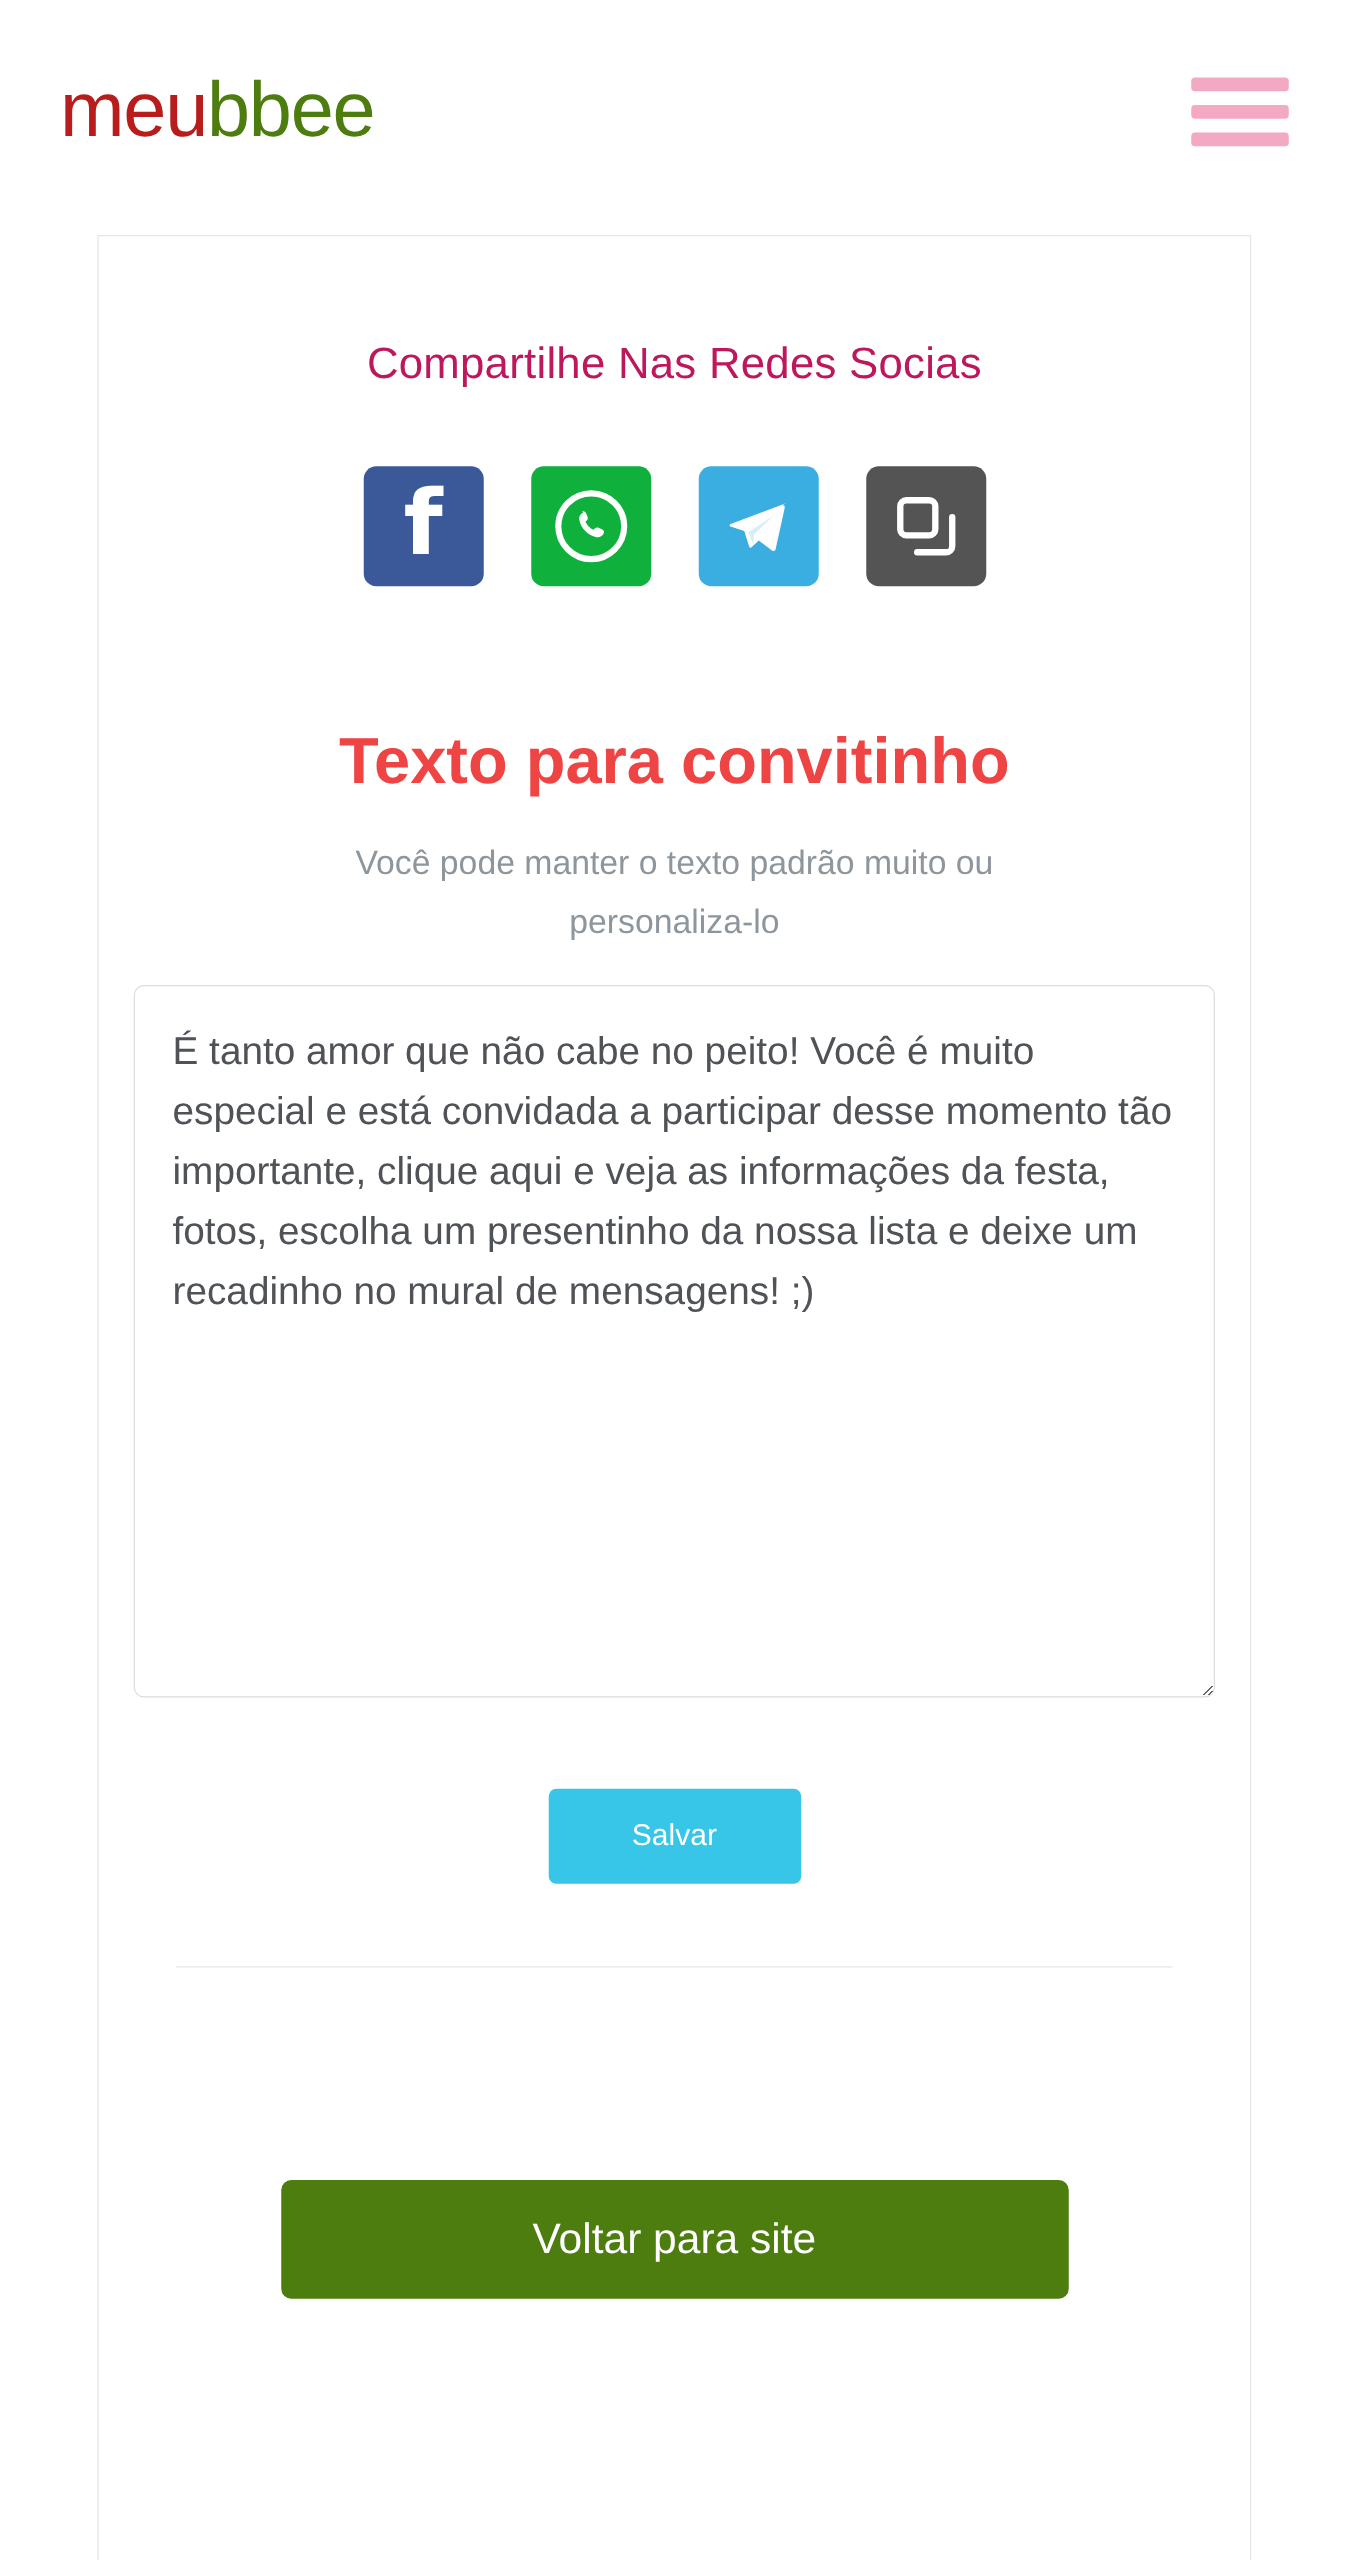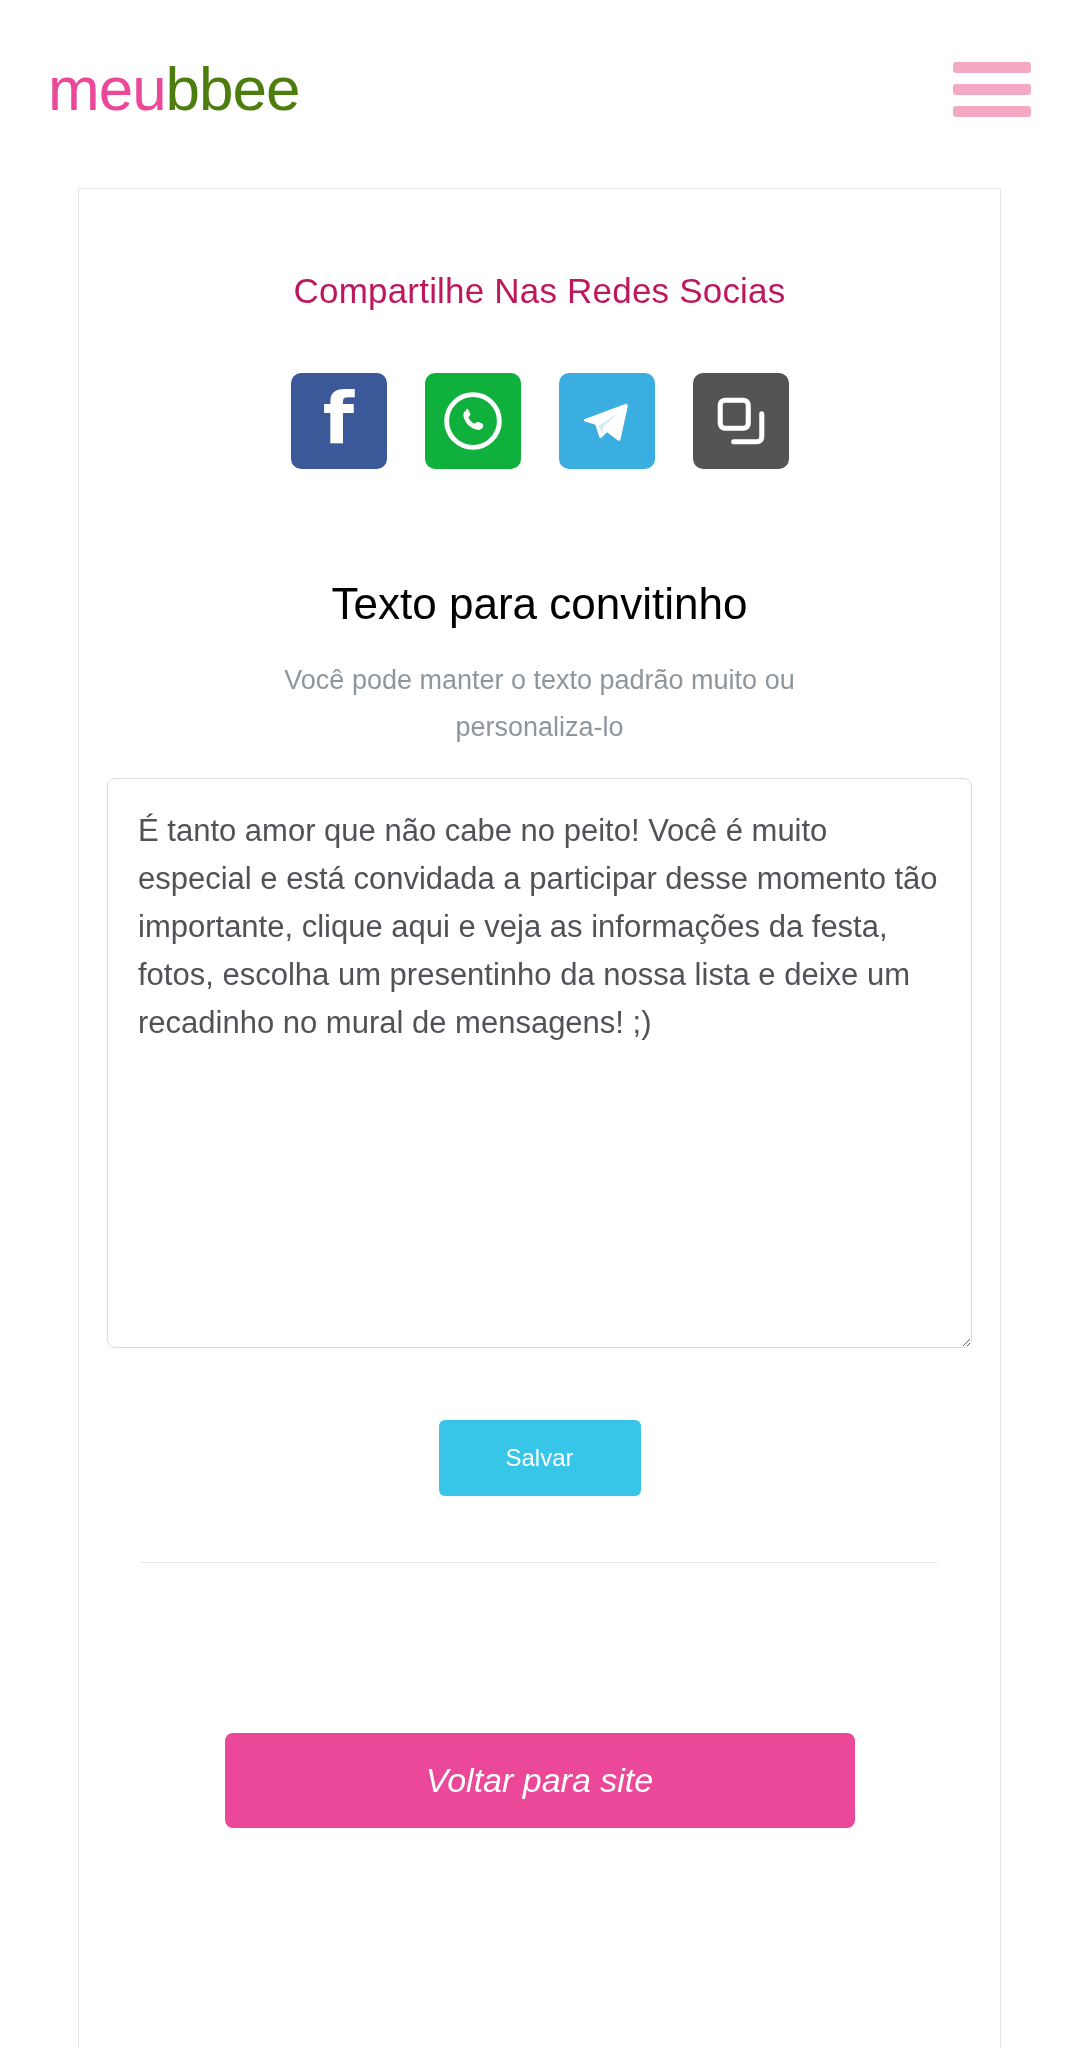--- a/index.html
+++ b/index.html
@@ -27,21 +27,21 @@
   }
   .logo {
     font-size: 62px;
     letter-spacing: -1px;
     font-weight: 400;
     line-height: 1;
     display: flex;
     align-items: baseline;
     user-select: none;
   }
-  .logo .part-pink { color: #ec4899; }
+  .logo .part-pink { color: #b91c1c; }
   .logo .part-blue { color: #4d7c0f; }
 
   .hamburger {
     width: 78px;
     display: flex;
     flex-direction: column;
     gap: 11px;
     cursor: pointer;
     padding: 6px 0;
   }
@@ -96,24 +96,24 @@
     font-size: 72px;
     font-weight: 700;
     line-height: 1;
     font-family: "DejaVu Sans", sans-serif;
     margin-top: -6px;
   }
 
   
   .section-title {
     text-align: center;
-    color: #000000;
-    font-size: 44px;
+    color: #ef4444;
+    font-size: 52px;
     margin: 110px 0 0 0;
-    font-weight: 400;
+    font-weight: 700;
   }
   .section-sub {
     text-align: center;
     color: #8e969d;
     font-size: 27px;
     line-height: 1.75;
     margin: 28px auto 0 auto;
     max-width: 560px;
     font-weight: 400;
   }
@@ -159,30 +159,29 @@
     background: #e8e8e8;
     margin: 66px 62px 0 62px;
   }
 
   .back-wrap {
     display: flex;
     justify-content: center;
     margin-top: 170px;
   }
   .btn-back {
-    background: #ec4899;
+    background: #4d7c0f;
     color: #ffffff;
     border: none;
     border-radius: 8px;
     font-size: 34px;
     padding: 28px 0;
     width: 630px;
     cursor: pointer;
     font-family: "Liberation Sans", sans-serif;
-    font-style: italic;
   }
 </style>
 </head>
 <body>
 
 <div class="header">
   <div class="logo">
     <span class="part-pink">meu</span>
       <span class="part-blue">bbee</span>
   </div>

